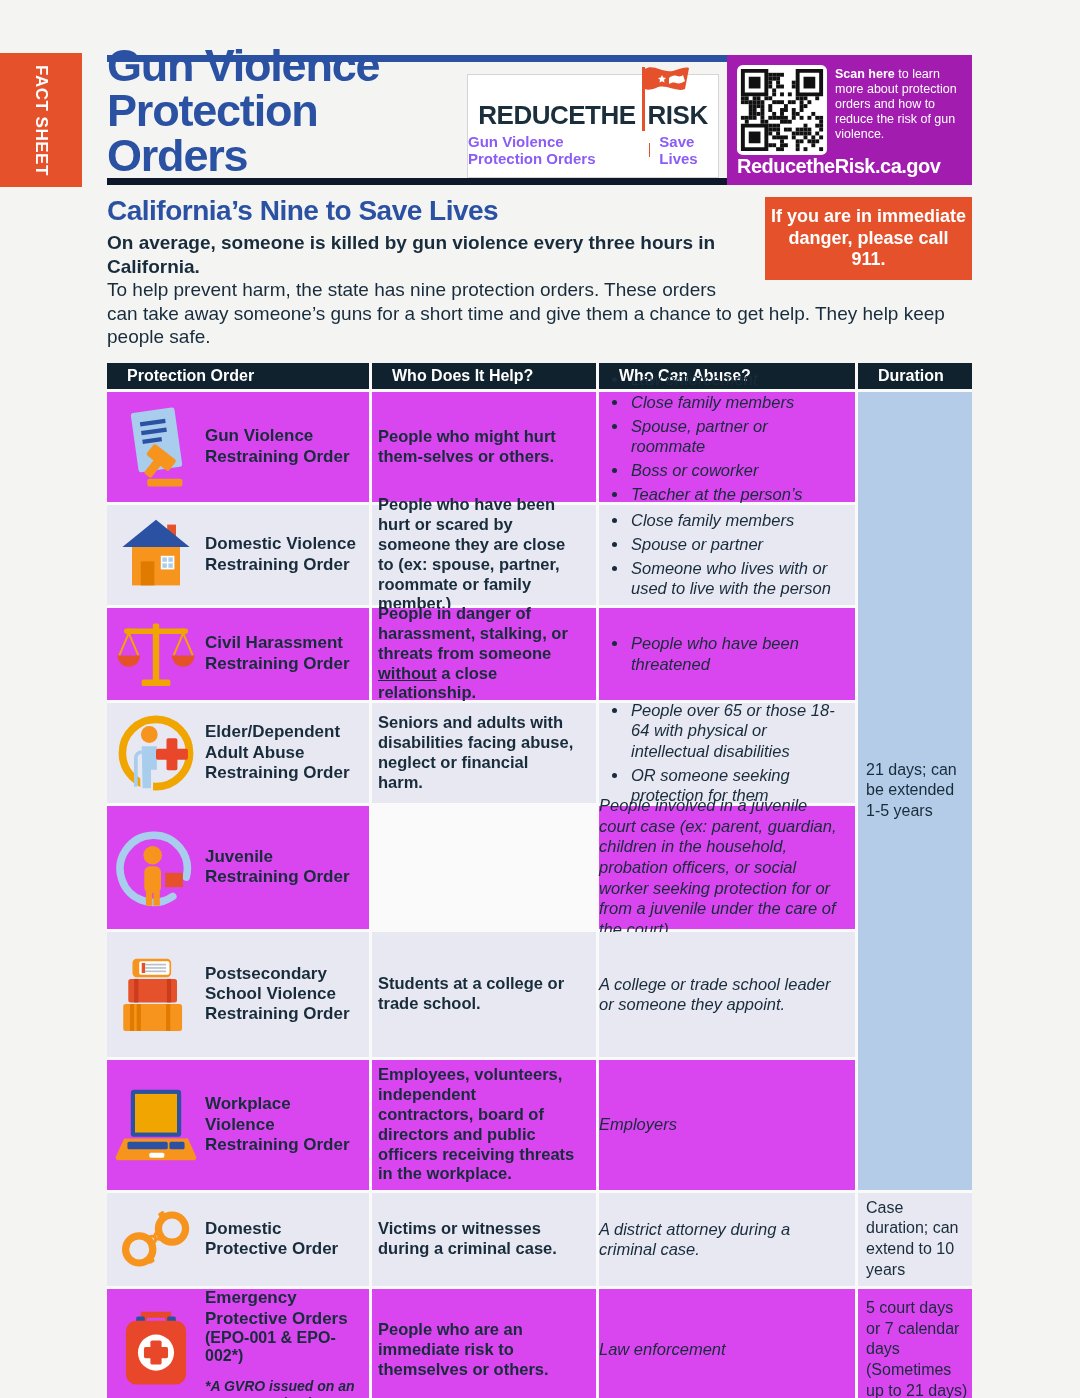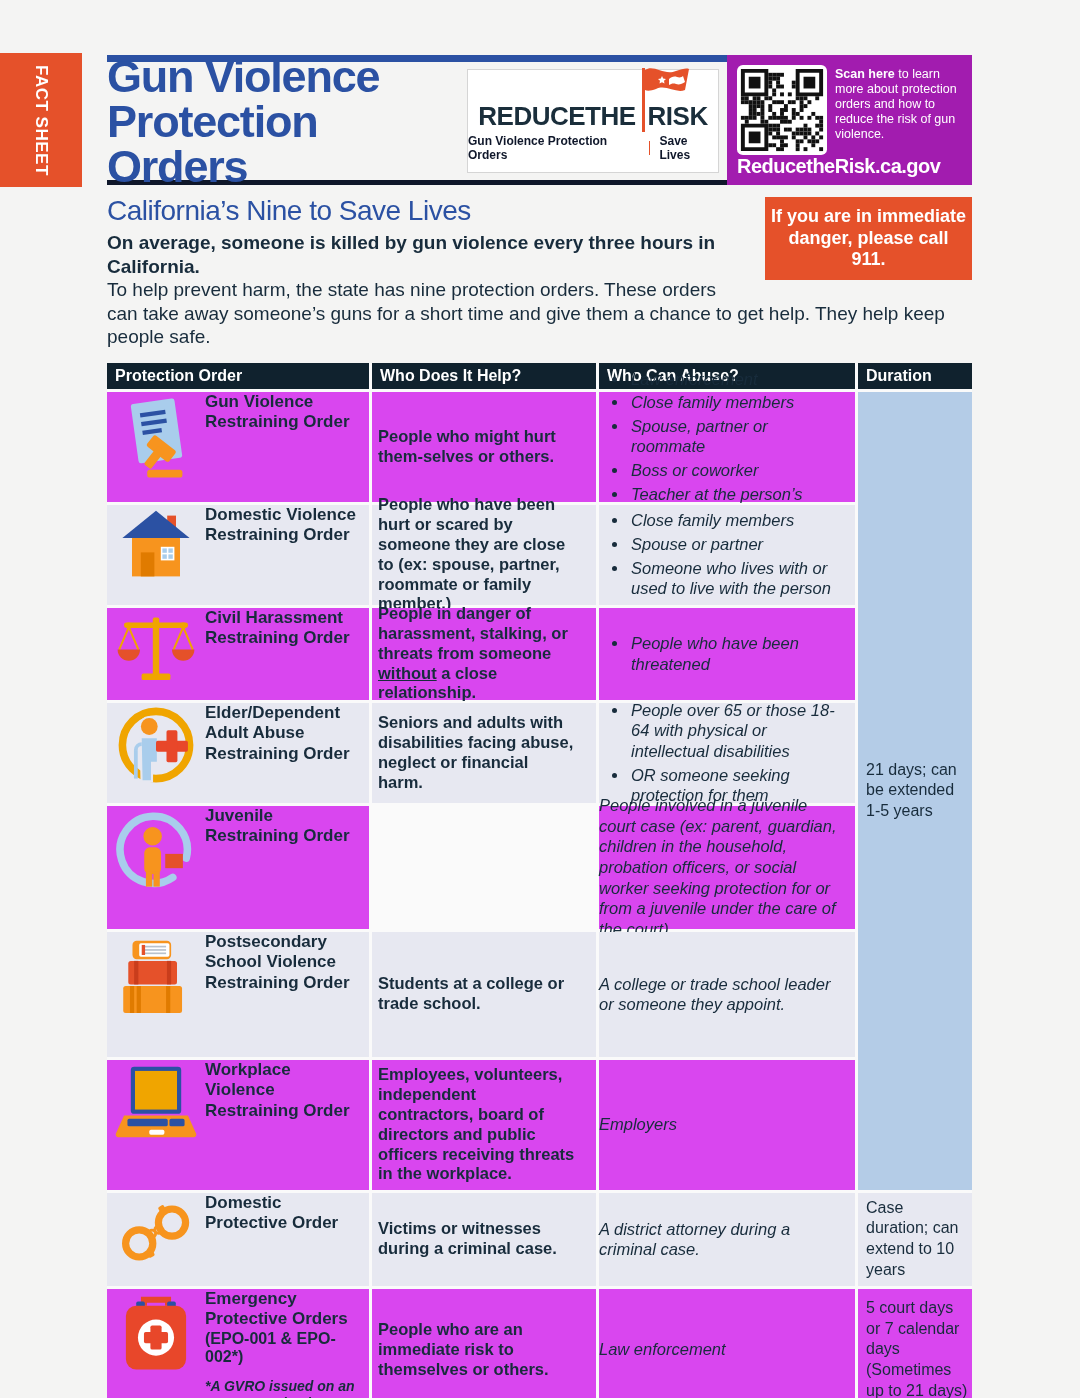--- a/index.html
+++ b/index.html
@@ -17,82 +17,82 @@
   }
   .fact-tab span{
     writing-mode:vertical-rl;
     color:#fff;font-weight:bold;font-size:17px;letter-spacing:.5px;
   }
   .content{position:absolute;left:107px;top:0;width:865px;}
 
   
   .header{margin-top:55px;height:130px;display:flex;}
   .header-left{
-    flex:1;border-top:7px solid #2B51A3;border-bottom:5px solid #0f172a;
-    display:flex;align-items:center;
+    flex:1;border-top:7px solid #2B51A3;border-bottom:7px solid #0f172a;
+    display:flex;align-items:flex-end;
   }
   .page-title{
     margin:0;font-size:45px;line-height:1.0;letter-spacing:-1.2px;
     color:#2B51A3;font-weight:bold;flex:1;
   }
   .logo-card{
     width:252px;height:104px;background:#fff;border:1px solid #D5D5D5;
     margin-right:8px;display:flex;flex-direction:column;align-items:center;justify-content:flex-end;
     padding-bottom:10px;box-sizing:border-box;
   }
   .logo-line{
     display:flex;align-items:flex-end;font-weight:800;font-size:26px;
     letter-spacing:-0.5px;color:#1A2E3B;position:relative;line-height:1;
   }
   .flag-wrap{display:inline-block;width:12px;height:26px;position:relative;}
   .flag-wrap svg{position:absolute;left:2px;bottom:-3px;overflow:visible;}
   .logo-tagline{
     display:flex;align-items:center;gap:9px;margin-top:5px;
-    font-size:12px;font-weight:bold;color:#0f172a;
+    font-size:15px;font-weight:bold;color:#8b5cf6;
   }
   .tag-sep{width:2px;height:14px;background:#E5512A;display:inline-block;}
   .qr-panel{
     width:245px;background:#a21caf;color:#fff;box-sizing:border-box;
     padding:10px 10px 8px 10px;display:flex;flex-direction:column;
   }
   .qr-row{display:flex;gap:8px;}
   .qr-img{width:90px;height:90px;flex:0 0 auto;}
   .scan-text{font-size:12.5px;line-height:1.2;padding-top:2px;}
   .website{font-size:20px;font-weight:bold;letter-spacing:-0.5px;}
 
   
   .intro{margin-top:10px;}
   .alert-box{
     float:right;width:207px;box-sizing:border-box;
     margin:2px 0 10px 16px;padding:9px 4px;
     background:#E5512A;color:#fff;font-weight:bold;font-size:18px;
     line-height:1.2;text-align:center;
   }
   .intro-heading{
-    margin:0 0 4px 0;font-size:28px;color:#2B51A3;font-weight:normal;letter-spacing:-0.5px;
+    margin:0 0 4px 0;font-size:28px;color:#2B51A3;font-weight:bold;letter-spacing:-0.5px;
   }
   .intro-text{font-size:19px;line-height:1.24;margin:0;}
   .intro-text .lead{font-weight:bold;display:block;}
 
   
   .t{
     margin-top:14px;display:grid;
     grid-template-columns:262px 224px 256px 114px;
     grid-template-rows:26px 110px 100px 92px 100px 123px 125px 130px 93px 122px;
     gap:3px;background:#FAFAFA;clear:both;
   }
   .th{
     background:#10222E;color:#fff;font-weight:bold;font-size:16px;
-    display:flex;align-items:center;padding-left:8px;
+    display:flex;align-items:center;padding-left:20px;
   }
   .cell{box-sizing:border-box;}
   .bg-a{background:#d946ef;}
   .bg-b{background:#E7E8F1;}
   .bg-c{background:#B4CCE7;}
-  .order-cell{display:flex;align-items:flex-start;}
+  .order-cell{display:flex;align-items:center;}
   .icon-box{width:98px;flex:0 0 auto;display:flex;align-items:center;justify-content:center;}
   .order-name{font-weight:bold;font-size:17px;line-height:1.2;width:152px;}
   .name-detail{font-weight:bold;font-size:16px;line-height:1.15;}
   .footnote{font-style:italic;font-weight:bold;font-size:14px;margin-top:12px;line-height:1.2;}
   .help-cell{
     display:flex;flex-direction:column;justify-content:center;
     padding:6px 20px 6px 6px;font-weight:bold;font-size:16.5px;line-height:1.2;
   }
   .u{text-decoration:underline;}
   .file-cell{

